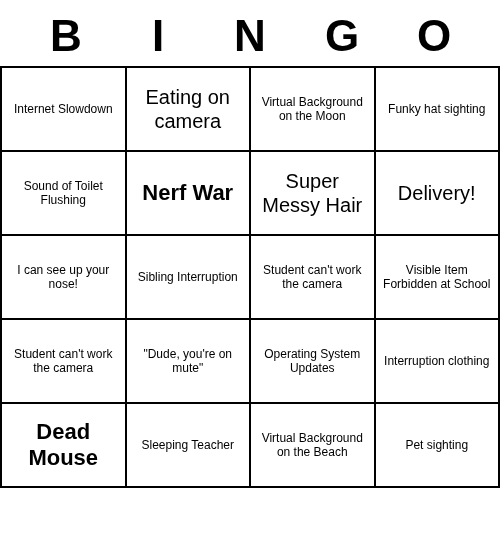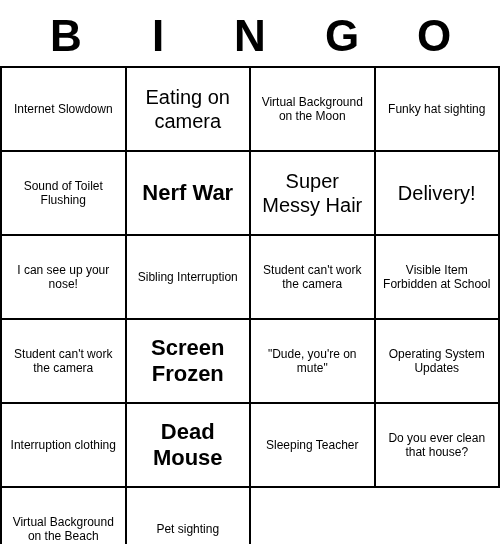--- a/index.html
+++ b/index.html
@@ -99,40 +99,34 @@
     </div>
     <div class="bingo-cell">
       <span>Student can't work the camera</span>
     </div>
     <div class="bingo-cell">
       <span>Visible Item Forbidden at School</span>
     </div>
     <div class="bingo-cell">
       <span>Student can't work the camera</span>
     </div>
-    <div class="bingo-cell large-text">
-      <span>Screen Frozen</span>
-    </div>
     <div class="bingo-cell">
       <span>"Dude, you're on mute"</span>
     </div>
     <div class="bingo-cell">
       <span>Operating System Updates</span>
     </div>
     <div class="bingo-cell">
       <span>Interruption clothing</span>
     </div>
     <div class="bingo-cell large-text">
       <span>Dead Mouse</span>
     </div>
     <div class="bingo-cell">
       <span>Sleeping Teacher</span>
     </div>
     <div class="bingo-cell">
-      <span>Do you ever clean that house?</span>
-    </div>
-    <div class="bingo-cell">
       <span>Virtual Background on the Beach</span>
     </div>
     <div class="bingo-cell">
       <span>Pet sighting</span>
     </div>
   </div>
 
 </body></html>

